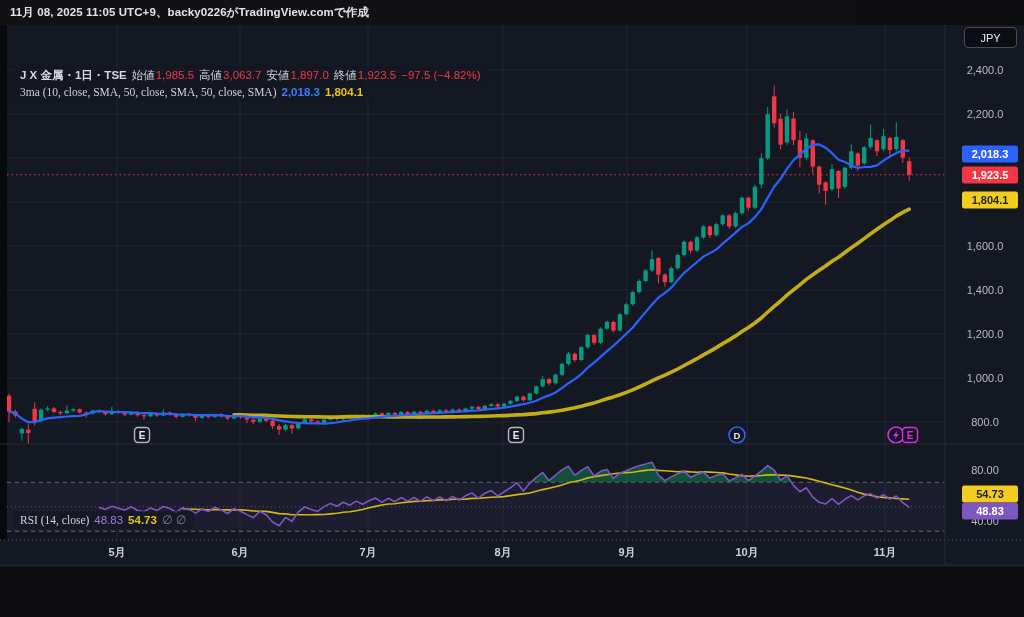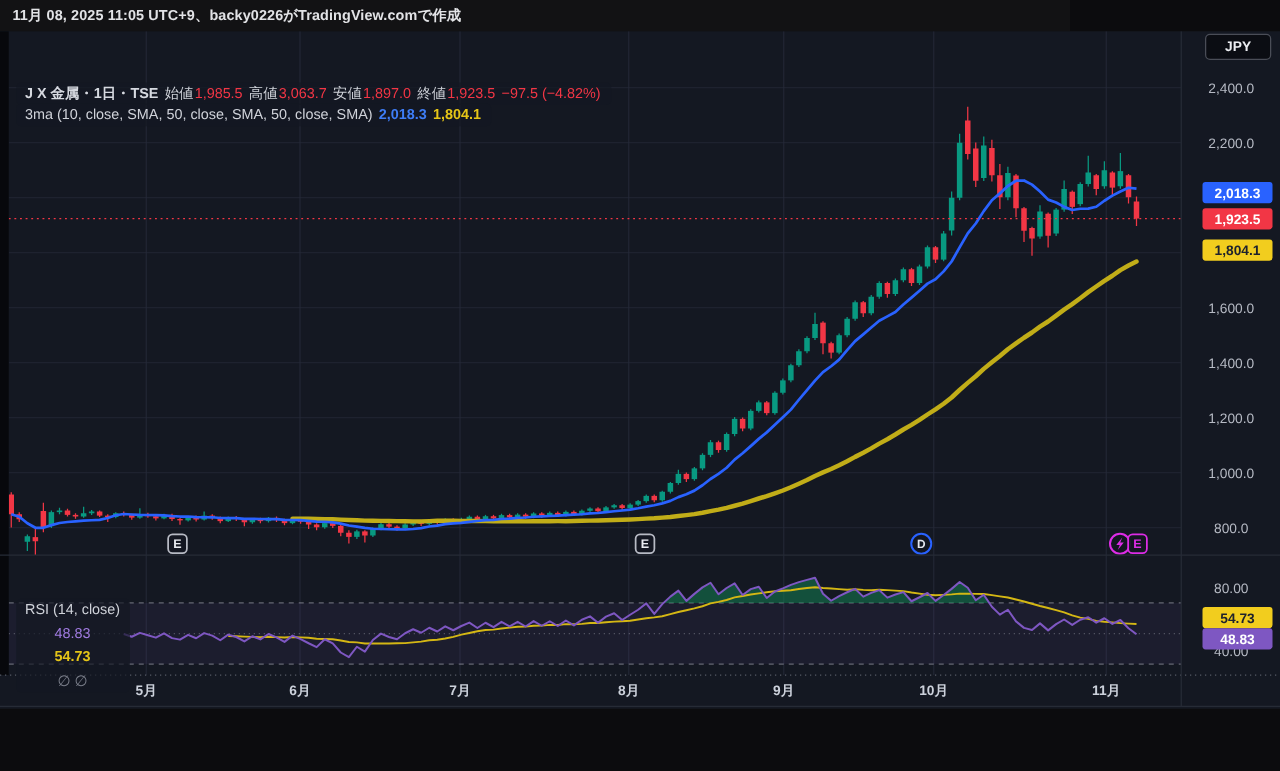--- a/index.html
+++ b/index.html
@@ -11,32 +11,32 @@
           display:flex;align-items:center;}
   .topbar span{color:#e2e3e6;font-size:11.5px;font-weight:700;margin-left:10px;letter-spacing:.1px;}
   
   .chart-area{position:absolute;left:0;top:25px;width:1024px;height:542px;background:#141822;}
   svg#chart{position:absolute;left:0;top:0;}
   svg text{font-family:"Liberation Sans","DejaVu Sans",sans-serif;}
   
   .legend-row{position:absolute;display:flex;align-items:center;gap:5px;background:rgba(19,23,34,.68);
               border-radius:4px;padding:2px 8px 2px 7px;font-size:11.5px;line-height:14px;white-space:nowrap;margin-top:37px;}
   .lg-title{color:#d6d9e0;font-weight:600;}
-  .lg-lbl{color:#cfd2d9;}
+  .lg-lbl{color:#cfd2d9;font-family:Liberation Serif, serif;}
   .lg-red{color:#f23645;}
   .lg-blue{color:#3e7df6;font-weight:600;}
   .lg-yellow{color:#e5c517;font-weight:700;}
   .lg-purple{color:#a07be0;}
   .lg-grey{color:#7a7e8a;font-size:12px;}
   .legend-sym{left:13px;top:4px;}
   .legend-ma{left:13px;top:21px;}
-  .legend-rsi{left:13px;top:417px;flex-direction:column;}
+  .legend-rsi{left:13px;top:449px;}
   
   .jpy-btn{position:absolute;left:964px;top:2px;width:53px;height:21px;background:#0b0d13;
-           border:1px solid #4a4d57;border-radius:4px;color:#eceef2;font-size:11px;font-weight:700;
+           border:1px solid #4a4d57;border-radius:4px;color:#eceef2;font-size:11px;font-weight:400;
            display:flex;align-items:center;justify-content:center;cursor:pointer;
            font-family:"Liberation Sans","DejaVu Sans",sans-serif;}
   
   .footer{position:absolute;left:0;top:567px;width:1024px;height:50px;background:#161618;}
   .tv-logo{position:absolute;left:28px;top:9px;display:flex;align-items:center;gap:9px;cursor:pointer;}
   .tv-logo .brand{color:#cfd3da;font-size:20px;font-weight:700;letter-spacing:.2px;}
 </style>
 </head>
 <body>
 

